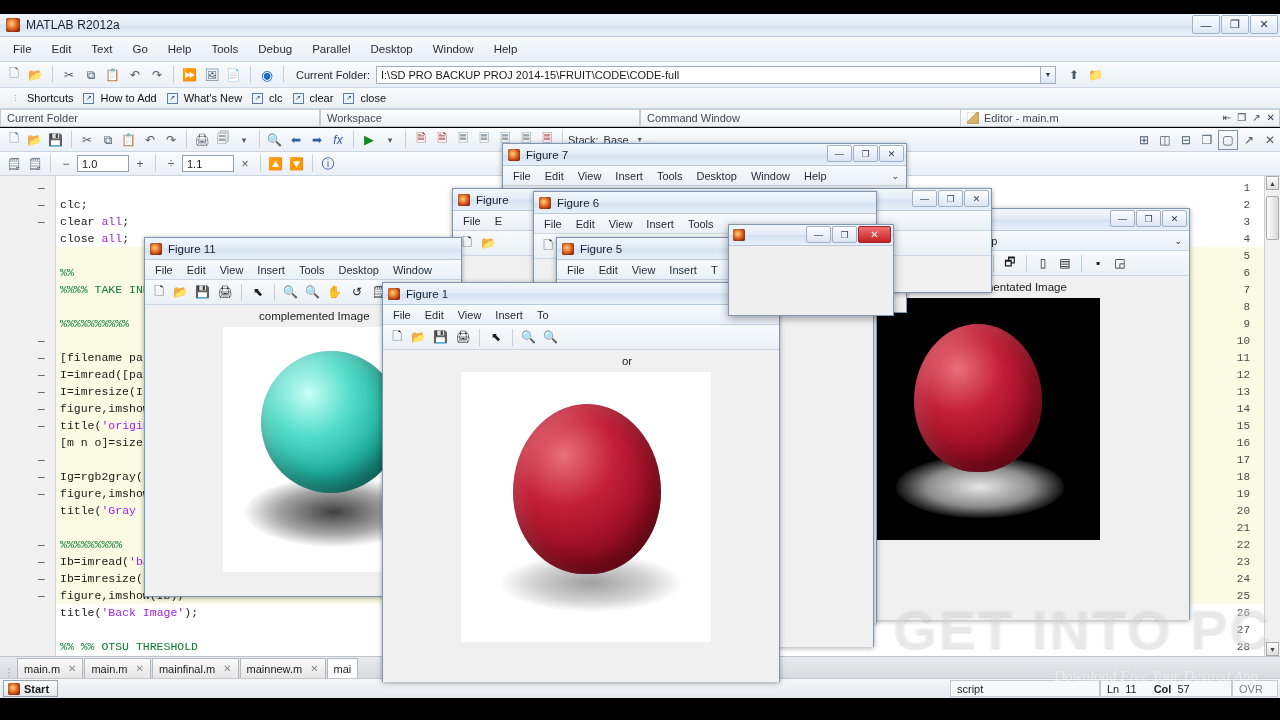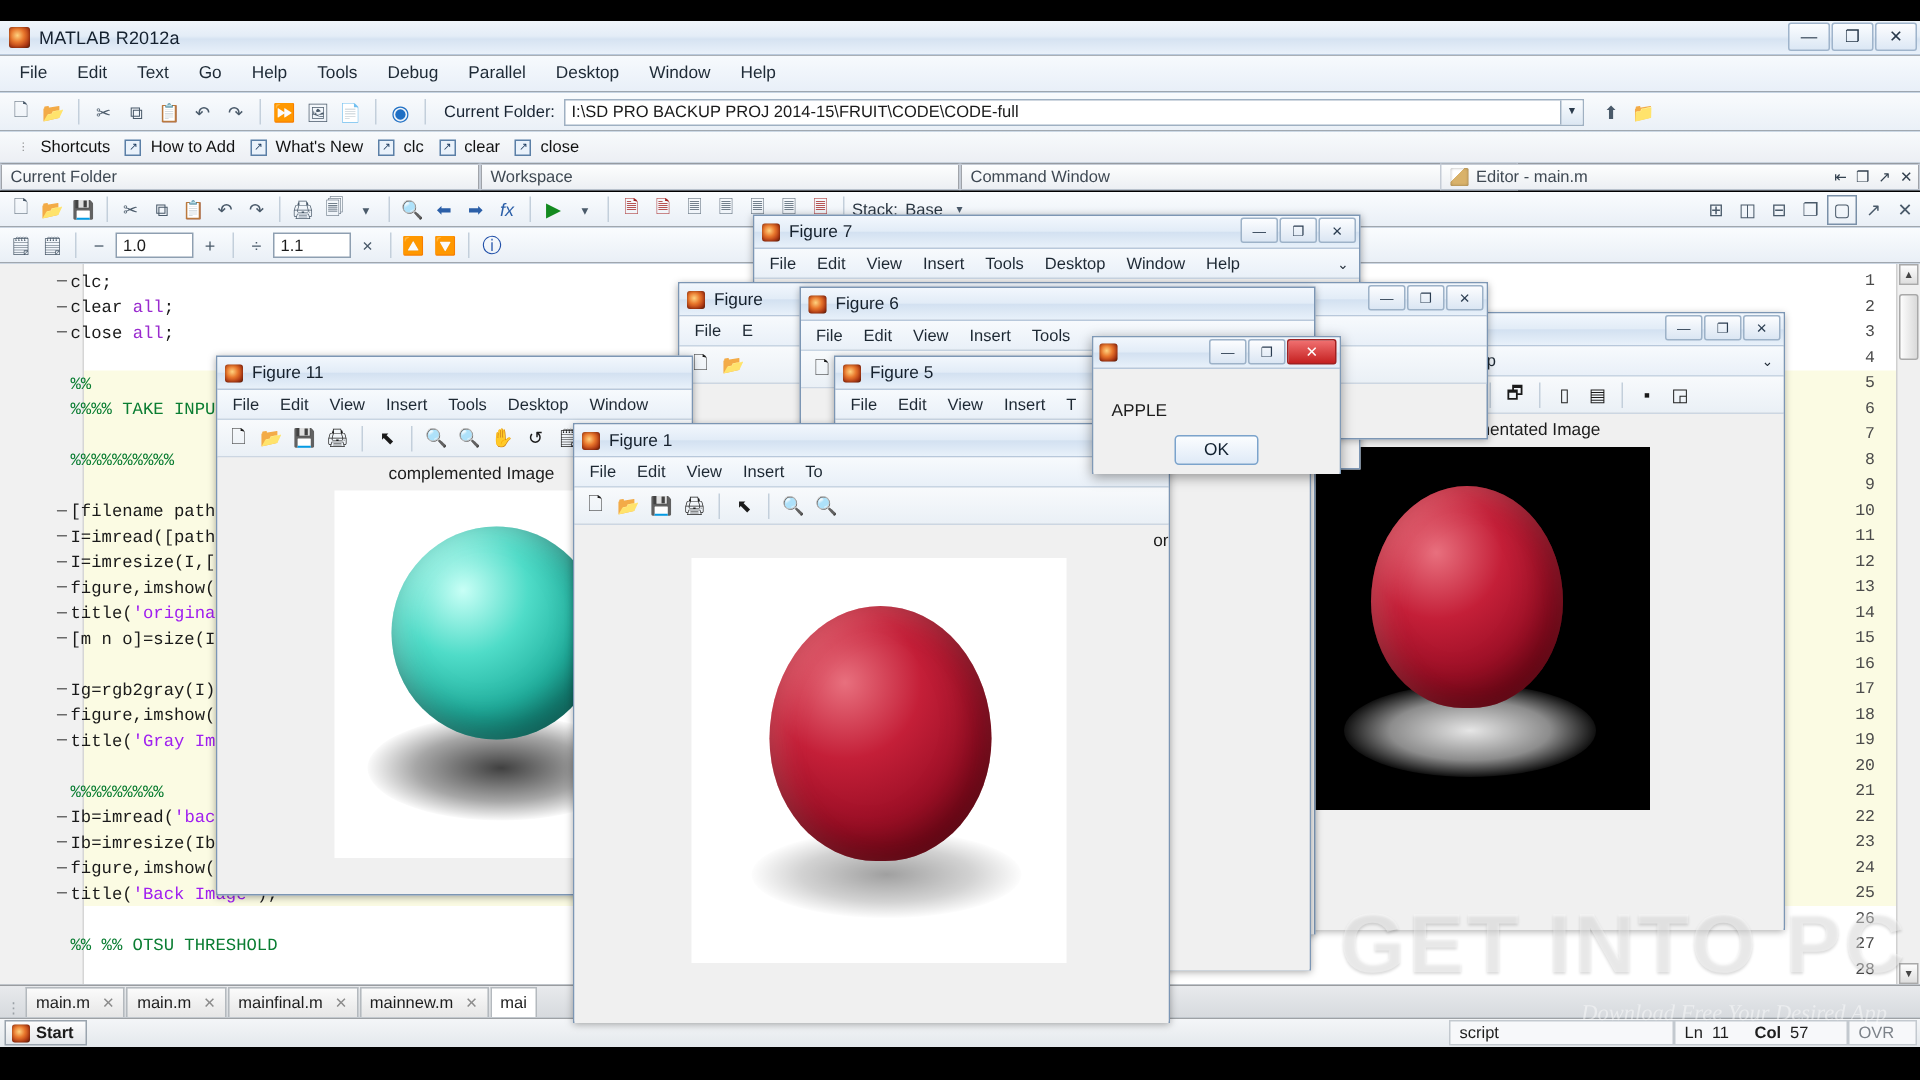--- a/index.html
+++ b/index.html
@@ -107,21 +107,21 @@
     position:absolute; left:0; top:176px; width:1280px; height:480px;
     background:#fff; overflow:hidden;
     font-family:"Liberation Mono", monospace; font-size:11.5px;
   }
   .gutter {
     position:absolute; left:0; top:0; width:56px; height:480px;
     background:#f1f1f1; border-right:1px solid #d6d6d6;
   }
   .ln { position:absolute; right:30px; color:#4b4b4b; font-size:11px; font-family:"Liberation Mono", monospace;}
   .dash { position:absolute; left:38px; color:#3a3a3a; font-size:11px;}
-  .cl { position:absolute; left:47px; white-space:pre; }
+  .cl { position:absolute; left:60px; white-space:pre;margin-top:16px; }
   .kw-cmt { color:#0a7d32; }
   .kw-str { color:#a020f0; }
   .kw-blue { color:#9a2bcf; }
   .cellband { position:absolute; left:56px; width:1224px; background:#fbfbe3; }
 
   .vscroll {
     position:absolute; right:0; top:176px; width:16px; height:480px;
     background:#f0f0f0; border-left:1px solid #d0d0d0;
   }
   .vthumb { position:absolute; left:1px; top:20px; width:13px; height:44px;
@@ -802,42 +802,38 @@
       <div class="fti">📂</div>
       <div class="fti">💾</div>
       <div class="fti">🖨</div>
       <div class="sep"></div>
       <div class="fti">⬉</div>
       <div class="sep"></div>
       <div class="fti">🔍</div>
       <div class="fti">🔍</div>
     </div>
     <div class="fig-canvas" style="height:332px;">
-      <div class="fig-cap" style="text-align:right;padding-left:92px;">or</div>
+      <div class="fig-cap" style="text-align:center;padding-left:92px;">or</div>
       <div class="apple-plot" style="left:78px; top:22px; width:250px; height:270px;">
         <div class="shadow-blob" style="left:40px; top:182px; width:180px; height:58px; opacity:.5;"></div>
         <div class="apple-red" style="left:52px; top:32px; width:148px; height:170px;"></div>
       </div>
     </div>
   </div>
 
   <div class="dlg" style="left:728px; top:224px; width:166px; height:92px; z-index:10;">
     <div class="dlg-title">
       <span class="matlab-icon sm"></span>
       <span class="t"></span>
       <div class="wbtns">
         <div class="wb">—</div>
         <div class="wb">❐</div>
         <div class="wb red">✕</div>
       </div>
     </div>
-    <div class="dlg-body" style="height:70px;">
-      <div class="dlg-msg" style="position:absolute;left:12px;top:22px;">APPLE</div>
-      <div class="ok-btn" style="left:54px; top:44px; width:56px; height:20px;">OK</div>
-    </div>
   </div>
 
   <div class="filetabs">
     <span style="color:#9aa0a6;font-size:10px;margin-right:3px;">⋮</span>
     <div class="ftab">
       <span>main.m</span>
       <span class="x">✕</span>
     </div>
     <div class="ftab">
       <span>main.m</span>
@@ -856,21 +852,21 @@
     </div>
   </div>
 
   <div class="statusbar">
     <div class="start-btn">
       <span class="matlab-icon sm"></span>
       <span>Start</span>
     </div>
     <div style="flex:1"></div>
     <div class="sb-cell" style="width:150px;">script</div>
-    <div class="sb-cell" style="width:116px;">
+    <div class="sb-cell" style="width:132px;">
       <span>Ln</span>
       <span style="margin:0 5px 0 6px;">11</span>
       <span style="margin-left:12px;font-weight:bold;">Col</span>
       <span style="margin-left:6px;">57</span>
     </div>
     <div class="sb-cell" style="width:46px; color:#7d838a; margin-right:2px;">OVR</div>
   </div>
 
   <div class="wm1">GET INTO PC</div>
   <div class="wm2">Download Free Your Desired App</div>

